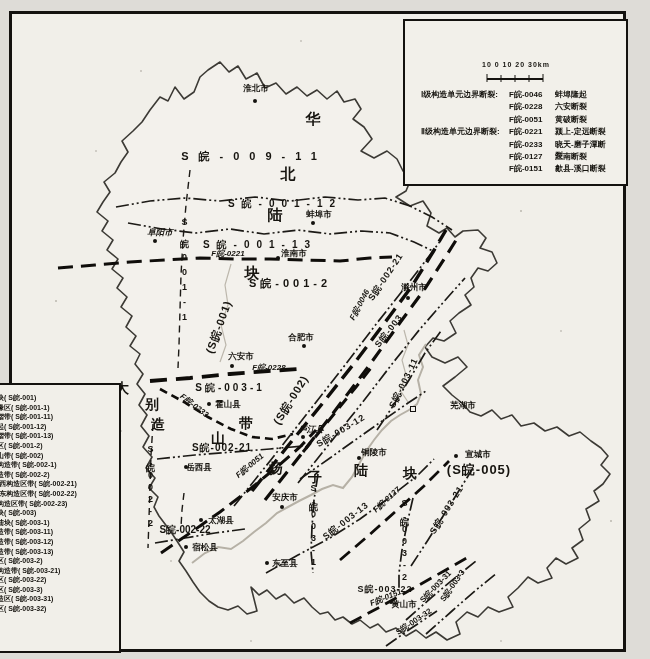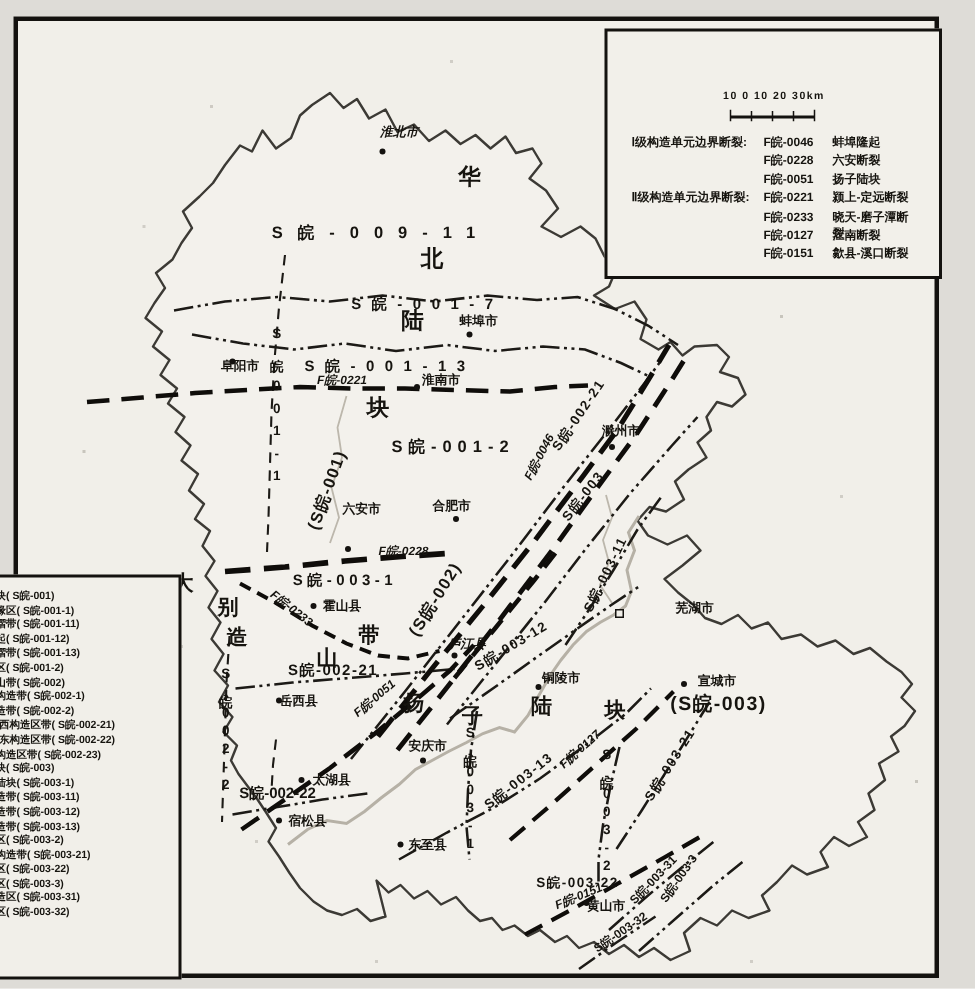--- a/index.html
+++ b/index.html
@@ -98,63 +98,63 @@
       <div class="mlab" style="left: 122px; top: 388px; font-size: 14px; transform: translate(-50%, -50%) rotate(0deg);">大</div>
       <div class="mlab" style="left: 152px; top: 404px; font-size: 14px; transform: translate(-50%, -50%) rotate(0deg);">别</div>
       <div class="mlab" style="left: 158px; top: 424px; font-size: 14px; transform: translate(-50%, -50%) rotate(0deg);">造</div>
       <div class="mlab" style="left: 218px; top: 438px; font-size: 14px; transform: translate(-50%, -50%) rotate(0deg);">山</div>
       <div class="mlab" style="left: 246px; top: 423px; font-size: 14px; transform: translate(-50%, -50%) rotate(0deg);">带</div>
       <div class="mlab" style="left: 276px; top: 468px; font-size: 14px; transform: translate(-50%, -50%) rotate(0deg);">扬</div>
       <div class="mlab" style="left: 315px; top: 477px; font-size: 14px; transform: translate(-50%, -50%) rotate(0deg);">子</div>
       <div class="mlab" style="left: 361px; top: 470px; font-size: 14px; transform: translate(-50%, -50%) rotate(0deg);">陆</div>
       <div class="mlab" style="left: 410px; top: 473px; font-size: 14px; transform: translate(-50%, -50%) rotate(0deg);">块</div>
       <div class="mlab" style="left: 254px; top: 156px; font-size: 11px; letter-spacing: 10px; transform: translate(-50%, -50%) rotate(0deg);">S皖-009-11</div>
-      <div class="mlab" style="left: 285px; top: 204px; font-size: 10px; letter-spacing: 7px; transform: translate(-50%, -50%) rotate(0deg);">S皖-001-7</div>
+      <div class="mlab" style="left: 285px; top: 204px; font-size: 10px; letter-spacing: 7px; transform: translate(-50%, -50%) rotate(0deg);">S皖-001-12</div>
       <div class="mlab" style="left: 260px; top: 245px; font-size: 10px; letter-spacing: 7px; transform: translate(-50%, -50%) rotate(0deg);">S皖-001-13</div>
-      <div class="mlab" style="left: 290px; top: 299px; font-size: 11px; letter-spacing: 4px; transform: translate(-50%, -50%) rotate(0deg); margin-left: 12px;">S皖-001-2</div>
+      <div class="mlab" style="left: 290px; top: 283px; font-size: 11px; letter-spacing: 4px; transform: translate(-50%, -50%) rotate(0deg);">S皖-001-2</div>
       <div class="mlab" style="left: 219px; top: 327px; font-size: 11px; letter-spacing: 1px; transform: translate(-50%, -50%) rotate(-70deg);">(S皖-001)</div>
       <div class="mlab vert" style="left: 184px; top: 272px; font-size: 9px; letter-spacing: 5px; transform: translate(-50%, -50%) rotate(0deg);">S皖-001-1</div>
       <div class="mlab" style="left: 230px; top: 388px; font-size: 10px; letter-spacing: 3px; transform: translate(-50%, -50%) rotate(0deg);">S皖-003-1</div>
       <div class="mlab" style="left: 291px; top: 400px; font-size: 11px; letter-spacing: 1px; transform: translate(-50%, -50%) rotate(-58deg);">(S皖-002)</div>
       <div class="mlab" style="left: 222px; top: 448px; font-size: 10px; letter-spacing: 1px; transform: translate(-50%, -50%) rotate(0deg);">S皖-002-21</div>
       <div class="mlab vert" style="left: 150px; top: 487px; font-size: 9px; letter-spacing: 2px; transform: translate(-50%, -50%) rotate(0deg);">S皖-002-2</div>
       <div class="mlab" style="left: 185px; top: 530px; font-size: 10px; transform: translate(-50%, -50%) rotate(0deg);">S皖-002-22</div>
       <div class="mlab" style="left: 386px; top: 277px; font-size: 9px; letter-spacing: 1px; transform: translate(-50%, -50%) rotate(-56deg);">S皖-002-21</div>
       <div class="mlab" style="left: 389px; top: 331px; font-size: 9px; letter-spacing: 1px; transform: translate(-50%, -50%) rotate(-52deg);">S皖-003</div>
       <div class="mlab" style="left: 404px; top: 383px; font-size: 9px; letter-spacing: 1px; transform: translate(-50%, -50%) rotate(-64deg);">S皖-003-11</div>
       <div class="mlab" style="left: 341px; top: 431px; font-size: 9px; letter-spacing: 1px; transform: translate(-50%, -50%) rotate(-31deg);">S皖-003-12</div>
       <div class="mlab vert" style="left: 313px; top: 526px; font-size: 9px; letter-spacing: 2px; transform: translate(-50%, -50%) rotate(0deg);">S皖-003-1</div>
       <div class="mlab" style="left: 346px; top: 521px; font-size: 9px; letter-spacing: 1px; transform: translate(-50%, -50%) rotate(-38deg);">S皖-003-13</div>
       <div class="mlab vert" style="left: 404px; top: 541px; font-size: 9px; letter-spacing: 2px; transform: translate(-50%, -50%) rotate(0deg);">S皖-003-2</div>
-      <div class="mlab" style="left: 479px; top: 469px; font-size: 13px; letter-spacing: 1px; transform: translate(-50%, -50%) rotate(0deg);">(S皖-003)</div>
+      <div class="mlab" style="left: 479px; top: 469px; font-size: 13px; letter-spacing: 1px; transform: translate(-50%, -50%) rotate(0deg);">(S皖-005)</div>
       <div class="mlab" style="left: 447px; top: 510px; font-size: 9px; letter-spacing: 1px; transform: translate(-50%, -50%) rotate(-58deg);">S皖-003-21</div>
       <div class="mlab" style="left: 385px; top: 589px; font-size: 9px; letter-spacing: 1px; transform: translate(-50%, -50%) rotate(0deg);">S皖-003-22</div>
       <div class="mlab" style="left: 436px; top: 587px; font-size: 8px; transform: translate(-50%, -50%) rotate(-46deg);">S皖-003-31</div>
       <div class="mlab" style="left: 453px; top: 586px; font-size: 8px; transform: translate(-50%, -50%) rotate(-55deg);">S皖-003-3</div>
       <div class="mlab" style="left: 414px; top: 622px; font-size: 8px; transform: translate(-50%, -50%) rotate(-34deg);">S皖-003-32</div>
       <div class="mlab" style="left: 228px; top: 254px; font-size: 8px; font-style: italic; transform: translate(-50%, -50%) rotate(0deg);">F皖-0221</div>
       <div class="mlab" style="left: 269px; top: 368px; font-size: 8px; font-style: italic; transform: translate(-50%, -50%) rotate(0deg);">F皖-0228</div>
       <div class="mlab" style="left: 360px; top: 305px; font-size: 8px; font-style: italic; transform: translate(-50%, -50%) rotate(-62deg);">F皖-0046</div>
       <div class="mlab" style="left: 194px; top: 406px; font-size: 8px; font-style: italic; transform: translate(-50%, -50%) rotate(38deg);">F皖-0233</div>
       <div class="mlab" style="left: 250px; top: 466px; font-size: 8px; font-style: italic; transform: translate(-50%, -50%) rotate(-40deg);">F皖-0051</div>
       <div class="mlab" style="left: 387px; top: 500px; font-size: 8px; font-style: italic; transform: translate(-50%, -50%) rotate(-42deg);">F皖-0127</div>
       <div class="mlab" style="left: 386px; top: 598px; font-size: 8px; font-style: italic; transform: translate(-50%, -50%) rotate(-22deg);">F皖-0151</div>
-      <div class="city" style="left: 266px; top: 88px; font-style: italic;">淮北市</div>
+      <div class="city" style="left: 256px; top: 88px;">淮北市</div>
       <div class="dot" style="left: 255px; top: 101px;"></div>
-      <div class="city" style="left: 160px; top: 244px;">阜阳市</div>
+      <div class="city" style="left: 160px; top: 232px; font-style: italic;">阜阳市</div>
       <div class="dot" style="left: 155px; top: 241px;"></div>
       <div class="city" style="left: 319px; top: 214px;">蚌埠市</div>
       <div class="dot" style="left: 313px; top: 223px;"></div>
       <div class="city" style="left: 294px; top: 253px;">淮南市</div>
       <div class="dot" style="left: 278px; top: 258px;"></div>
       <div class="city" style="left: 414px; top: 287px;">滁州市</div>
       <div class="dot" style="left: 408px; top: 298px;"></div>
       <div class="city" style="left: 301px; top: 337px;">合肥市</div>
       <div class="dot" style="left: 304px; top: 346px;"></div>
-      <div class="city" style="left: 241px; top: 339px; text-align: right;">六安市</div>
+      <div class="city" style="left: 241px; top: 356px; text-align: right;">六安市</div>
       <div class="dot" style="left: 232px; top: 366px;"></div>
       <div class="city" style="left: 228px; top: 404px;">霍山县</div>
       <div class="dot" style="left: 209px; top: 404px;"></div>
       <div class="city" style="left: 311px; top: 429px; font-style: italic;">庐江县</div>
       <div class="dot" style="left: 303px; top: 437px;"></div>
       <div class="city" style="left: 463px; top: 405px;">芜湖市</div>
       <div class="dot sq" style="left: 413px; top: 409px;"></div>
       <div class="city" style="left: 374px; top: 452px;">铜陵市</div>
       <div class="dot" style="left: 359px; top: 458px;"></div>
       <div class="city" style="left: 478px; top: 454px;">宣城市</div>
@@ -194,21 +194,21 @@
           <div class="lname">蚌埠隆起</div>
         </div>
         <div class="lrow">
           <div class="lcat"></div>
           <div class="lcode">F皖-0228</div>
           <div class="lname">六安断裂</div>
         </div>
         <div class="lrow">
           <div class="lcat"></div>
           <div class="lcode">F皖-0051</div>
-          <div class="lname">扬子陆块</div>
+          <div class="lname">黄破断裂</div>
         </div>
         <div class="lrow">
           <div class="lcat">Ⅱ级构造单元边界断裂:</div>
           <div class="lcode">F皖-0221</div>
           <div class="lname">颍上-定远断裂</div>
         </div>
         <div class="lrow">
           <div class="lcat"></div>
           <div class="lcode">F皖-0233</div>
           <div class="lname">晓天-磨子潭断裂</div>

